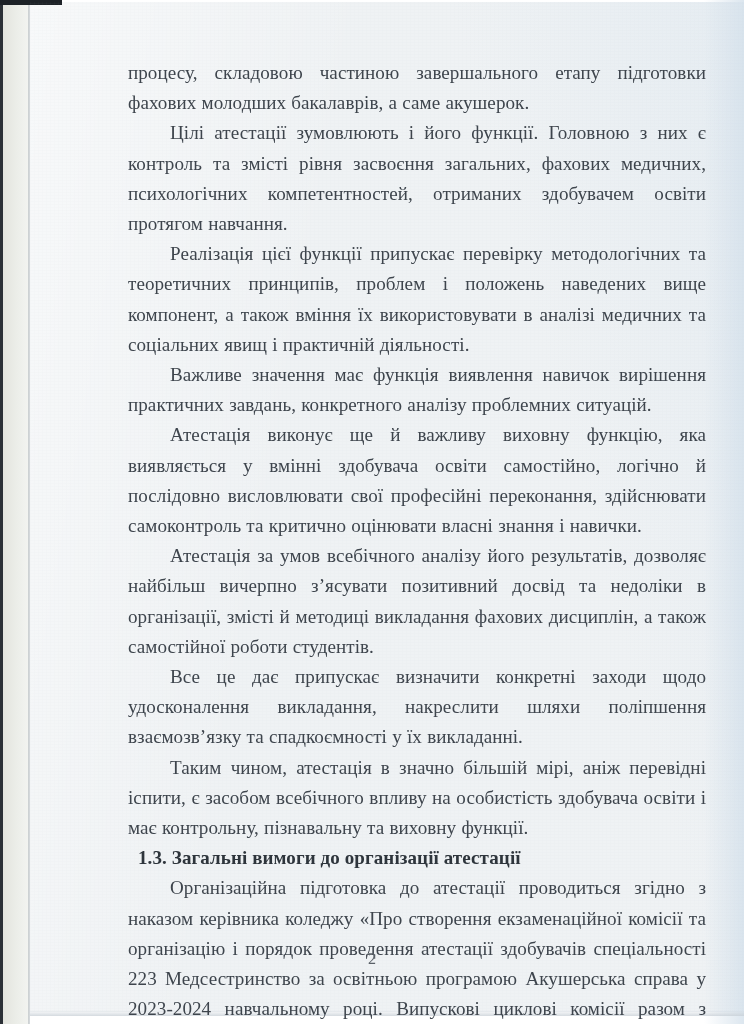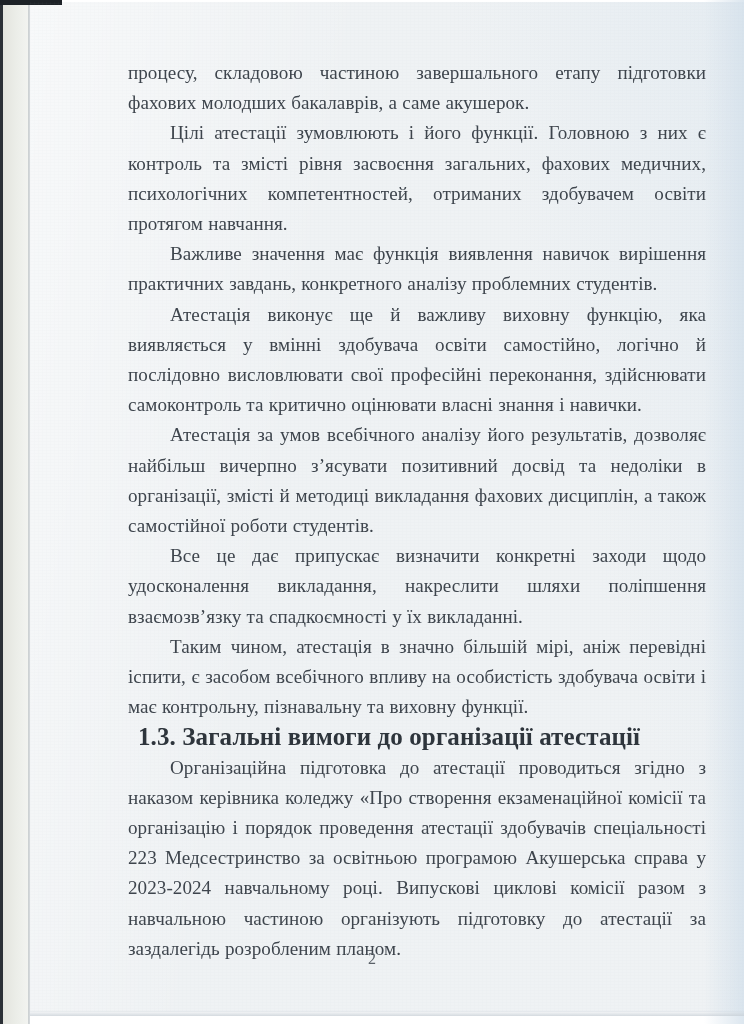--- a/index.html
+++ b/index.html
@@ -121,21 +121,21 @@
   }
 
   
   .doc-par.continuation {
     text-indent: 0;
   }
 
   .doc-heading {
     margin: 0;
     padding-left: 10px;
-    font-size: 25px;
+    font-size: 19px;
     line-height: 30.2px;
     font-weight: bold;
     color: #2e353c;
     text-align: left;
     letter-spacing: 0.1px;
   }
 
   .page-number {
     position: absolute;
     left: 0;
@@ -175,21 +175,22 @@
   <div class="grain"></div>
 
   <div class="scan-gutter-band"></div>
   <div class="scan-gutter-fold"></div>
   <div class="scan-dark-edge"></div>
   <div class="scan-dark-corner"></div>
 
   <div class="text-column" id="text-column">
       <p class="doc-par continuation">процесу, складовою частиною завершального етапу підготовки фахових молодших бакалаврів, а саме акушерок.</p>
       <p class="doc-par">Цілі атестації зумовлюють і його функції. Головною з них є контроль та змісті рівня засвоєння загальних, фахових медичних, психологічних компетентностей, отриманих здобувачем освіти протягом навчання.</p>
-      <p class="doc-par">Важливе значення має функція виявлення навичок вирішення практичних завдань, конкретного аналізу проблемних студентів.</p>
+      <p class="doc-par">Реалізація цієї функції припускає перевірку методологічних та теоретичних принципів, проблем і положень наведених вище компонент, а також вміння їх використовувати в аналізі медичних та соціальних явищ і практичній діяльності.</p>
+      <p class="doc-par">Важливе значення має функція виявлення навичок вирішення практичних завдань, конкретного аналізу проблемних ситуацій.</p>
       <p class="doc-par">Атестація виконує ще й важливу виховну функцію, яка виявляється у вмінні здобувача освіти самостійно, логічно й послідовно висловлювати свої професійні переконання, здійснювати самоконтроль та критично оцінювати власні знання і навички.</p>
       <p class="doc-par">Атестація за умов всебічного аналізу його результатів, дозволяє найбільш вичерпно з’ясувати позитивний досвід та недоліки в організації, змісті й методиці викладання фахових дисциплін, а також самостійної роботи студентів.</p>
       <p class="doc-par">Все це дає припускає визначити конкретні заходи щодо удосконалення викладання, накреслити шляхи поліпшення взаємозв’язку та спадкоємності у їх викладанні.</p>
       <p class="doc-par">Таким чином, атестація в значно більшій мірі, аніж перевідні іспити, є засобом всебічного впливу на особистість здобувача освіти і має контрольну, пізнавальну та виховну функції.</p>
       <p class="doc-heading">1.3. Загальні вимоги до організації атестації</p>
       <p class="doc-par">Організаційна підготовка до атестації проводиться згідно з наказом керівника коледжу «Про створення екзаменаційної комісії та організацію і порядок проведення атестації здобувачів спеціальності 223 Медсестринство за освітньою програмою Акушерська справа у 2023-2024 навчальному році. Випускові циклові комісії разом з навчальною частиною  організують підготовку до атестації за заздалегідь розробленим планом.</p>
     </div>
 
   <div class="page-number">2</div>
 

